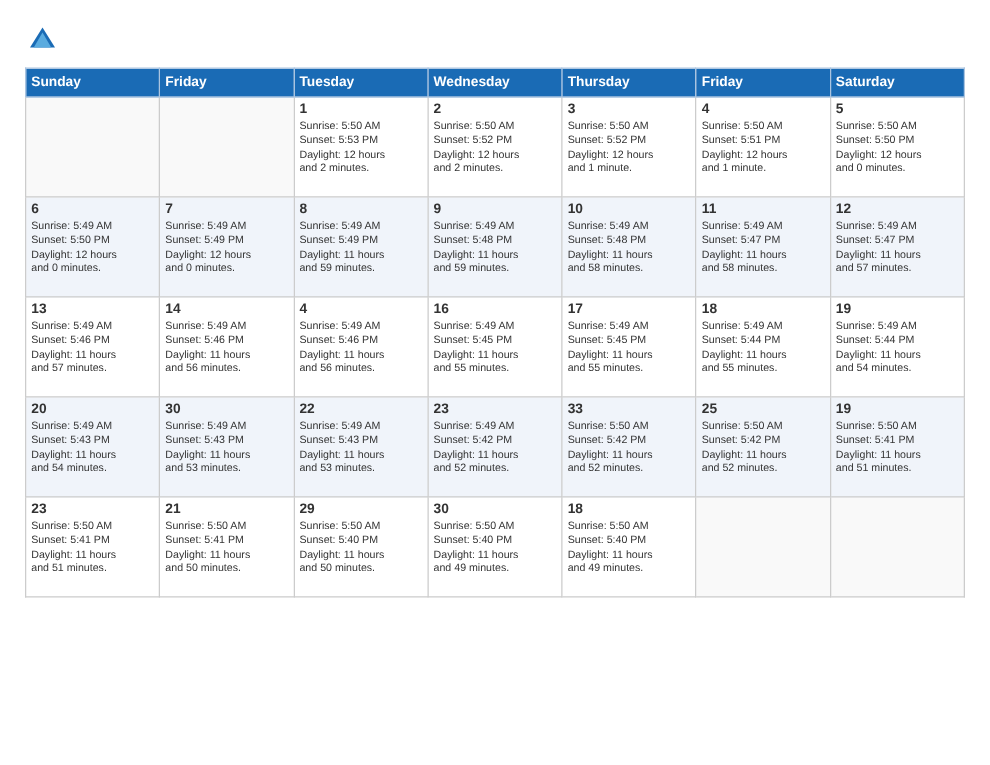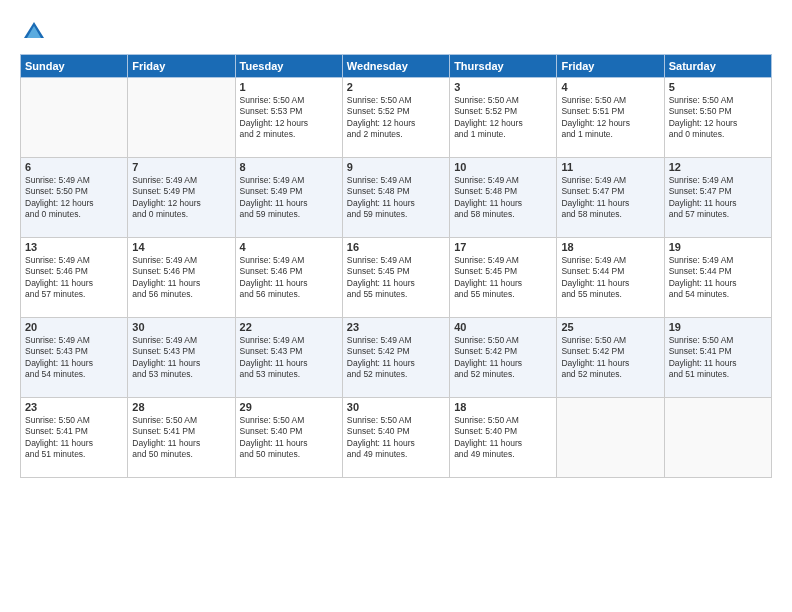--- a/index.html
+++ b/index.html
@@ -297,21 +297,21 @@
 and 53 minutes.</div>
           </td>
           <td>
             <span class="day-number">23</span>
             <div class="cell-info" style="white-space: pre-line;">Sunrise: 5:49 AM
 Sunset: 5:42 PM
 Daylight: 11 hours
 and 52 minutes.</div>
           </td>
           <td>
-            <span class="day-number">40</span>
+            <span class="day-number">33</span>
             <div class="cell-info" style="white-space: pre-line;">Sunrise: 5:50 AM
 Sunset: 5:42 PM
 Daylight: 11 hours
 and 52 minutes.</div>
           </td>
           <td>
             <span class="day-number">25</span>
             <div class="cell-info" style="white-space: pre-line;">Sunrise: 5:50 AM
 Sunset: 5:42 PM
 Daylight: 11 hours
@@ -327,21 +327,21 @@
         </tr>
         <tr>
           <td>
             <span class="day-number">23</span>
             <div class="cell-info" style="white-space: pre-line;">Sunrise: 5:50 AM
 Sunset: 5:41 PM
 Daylight: 11 hours
 and 51 minutes.</div>
           </td>
           <td>
-            <span class="day-number">28</span>
+            <span class="day-number">21</span>
             <div class="cell-info" style="white-space: pre-line;">Sunrise: 5:50 AM
 Sunset: 5:41 PM
 Daylight: 11 hours
 and 50 minutes.</div>
           </td>
           <td>
             <span class="day-number">29</span>
             <div class="cell-info" style="white-space: pre-line;">Sunrise: 5:50 AM
 Sunset: 5:40 PM
 Daylight: 11 hours

